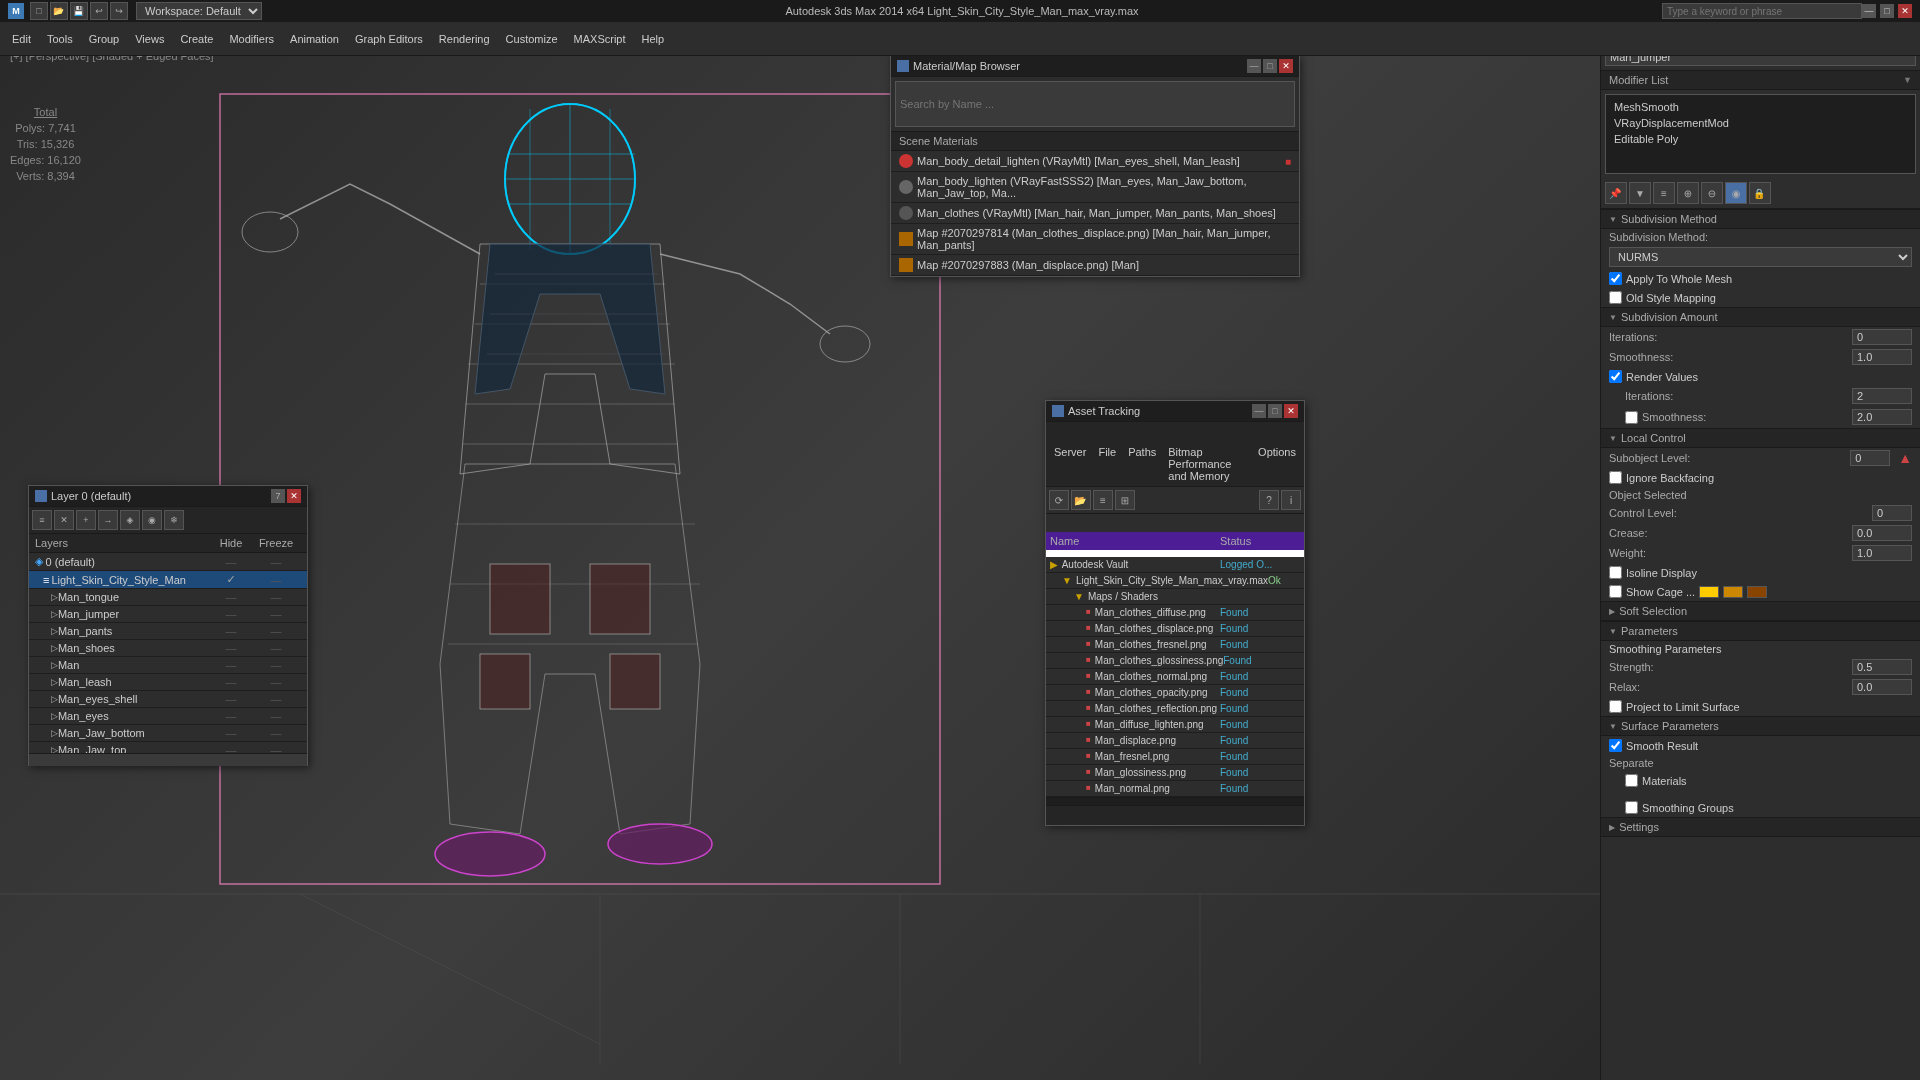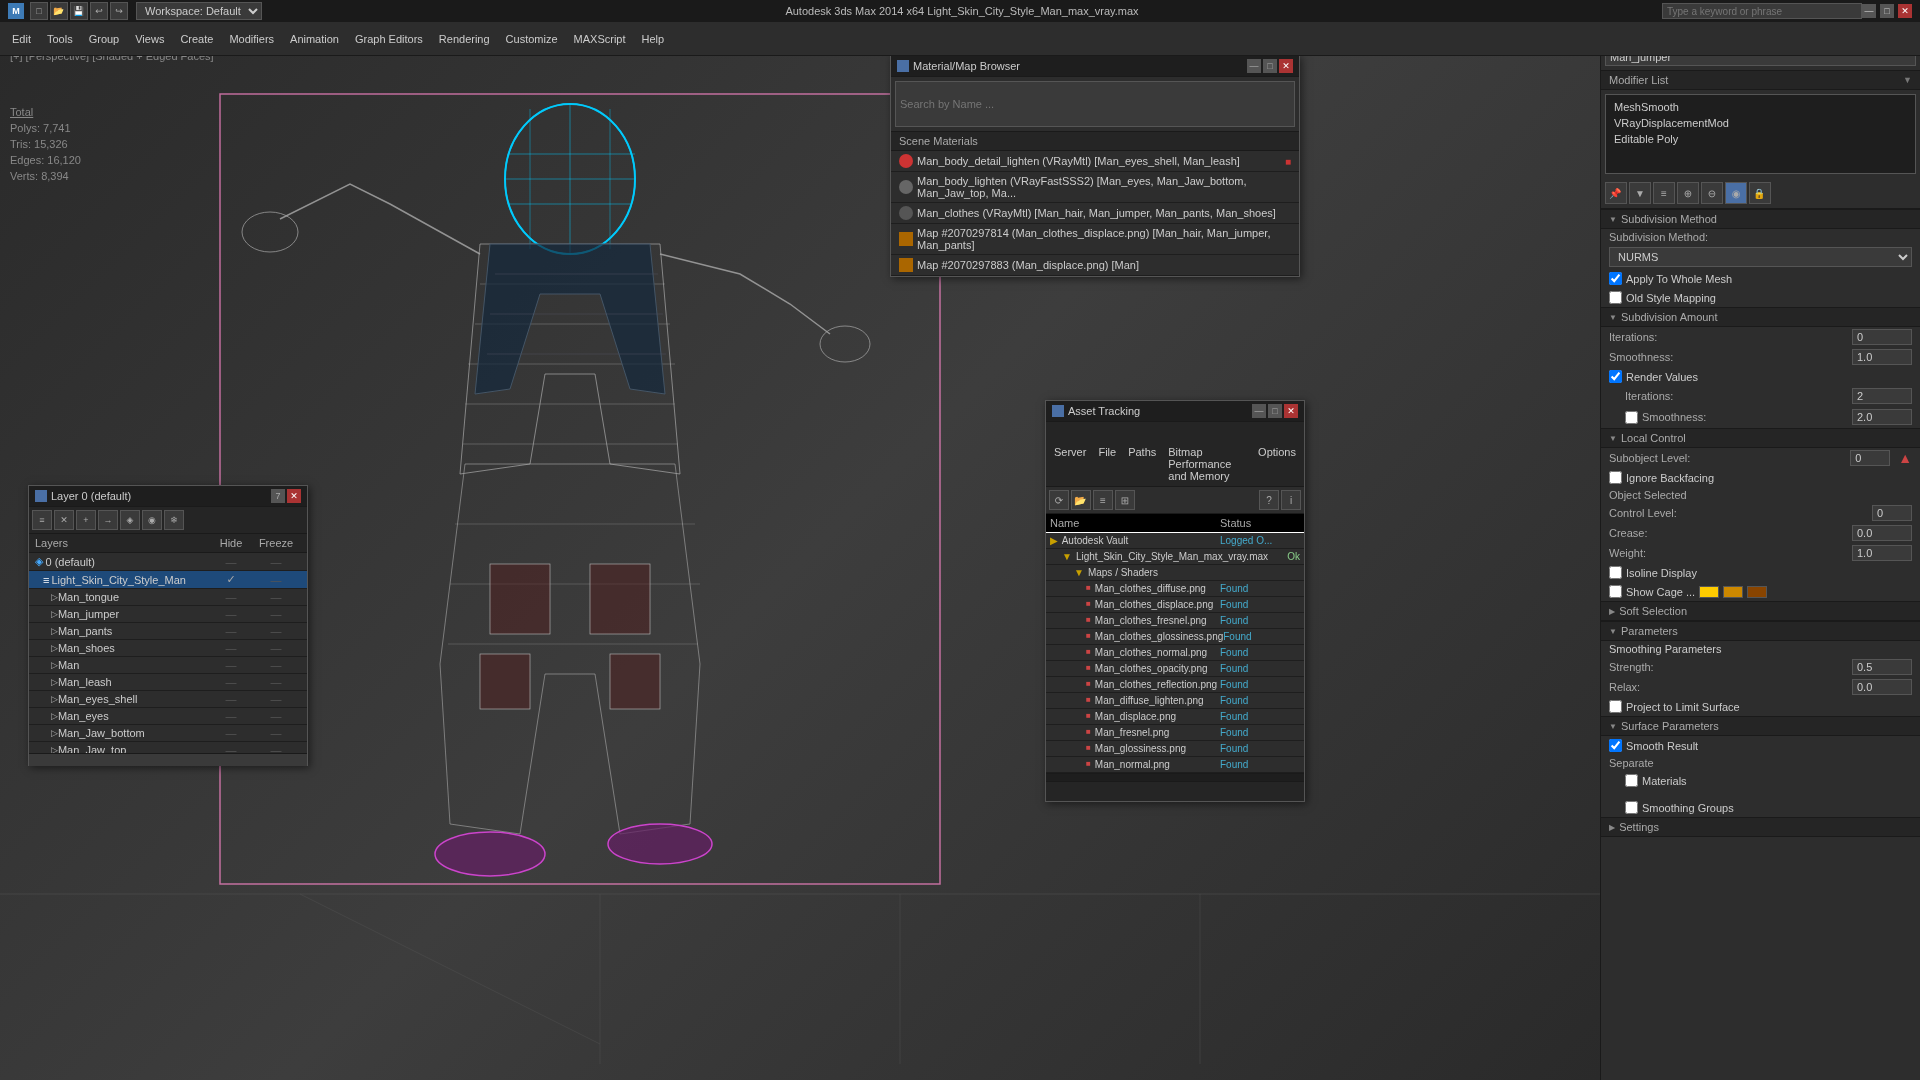--- a/index.html
+++ b/index.html
@@ -89,20 +89,21 @@
       font-size: 11px;
     }
 
     
     #viewport {
       position: absolute;
       top: 44px; left: 0;
       right: 320px;
       bottom: 0;
       background: #fef9c3;
+      text-align: center;
     }
     .viewport-label {
       position: absolute;
       top: 6px; left: 10px;
       color: #888;
       font-size: 11px;
     }
     .viewport-stats {
       position: absolute;
       top: 60px; left: 10px;
@@ -294,23 +295,24 @@
     }
     .at-tb-btn {
       width: 20px; height: 20px;
       background: #3a3a3a;
       border: 1px solid #555;
       display: flex; align-items: center; justify-content: center;
       font-size: 10px; cursor: pointer; color: #aaa;
     }
     .at-table-header {
       display: flex;
-      background: #000000;
-      border-bottom: 1px solid #ffffff;
+      background: #4c1d95;
+      border-bottom: 7px solid #ffffff;
       padding: 3px 4px;
+      margin-top: 18px;
     }
     .at-col-name { flex: 1; font-size: 11px; color: #aaa; }
     .at-col-status { width: 80px; font-size: 11px; color: #aaa; }
     .at-row {
       display: flex;
       padding: 2px 4px;
       border-bottom: 1px solid #1e1e1e;
       cursor: pointer;
       font-size: 10px;
     }
@@ -783,21 +785,21 @@
     <div class="at-row">
       <span class="at-icon-folder">▶</span>
       <span class="at-name">Autodesk Vault</span>
       <span class="at-status">Logged O...</span>
     </div>
 
     <div class="at-row">
       <span style="padding-left:12px;"></span>
       <span class="at-icon-folder">▼</span>
       <span class="at-name">Light_Skin_City_Style_Man_max_vray.max</span>
-      <span class="at-status" style="color:#88cc88;text-align:right;">Ok</span>
+      <span class="at-status" style="color:#88cc88;">Ok</span>
     </div>
 
     <div class="at-row">
       <span style="padding-left:24px;"></span>
       <span class="at-icon-folder">▼</span>
       <span class="at-name">Maps / Shaders</span>
       <span class="at-status"></span>
     </div>
 
     <div class="at-row">

